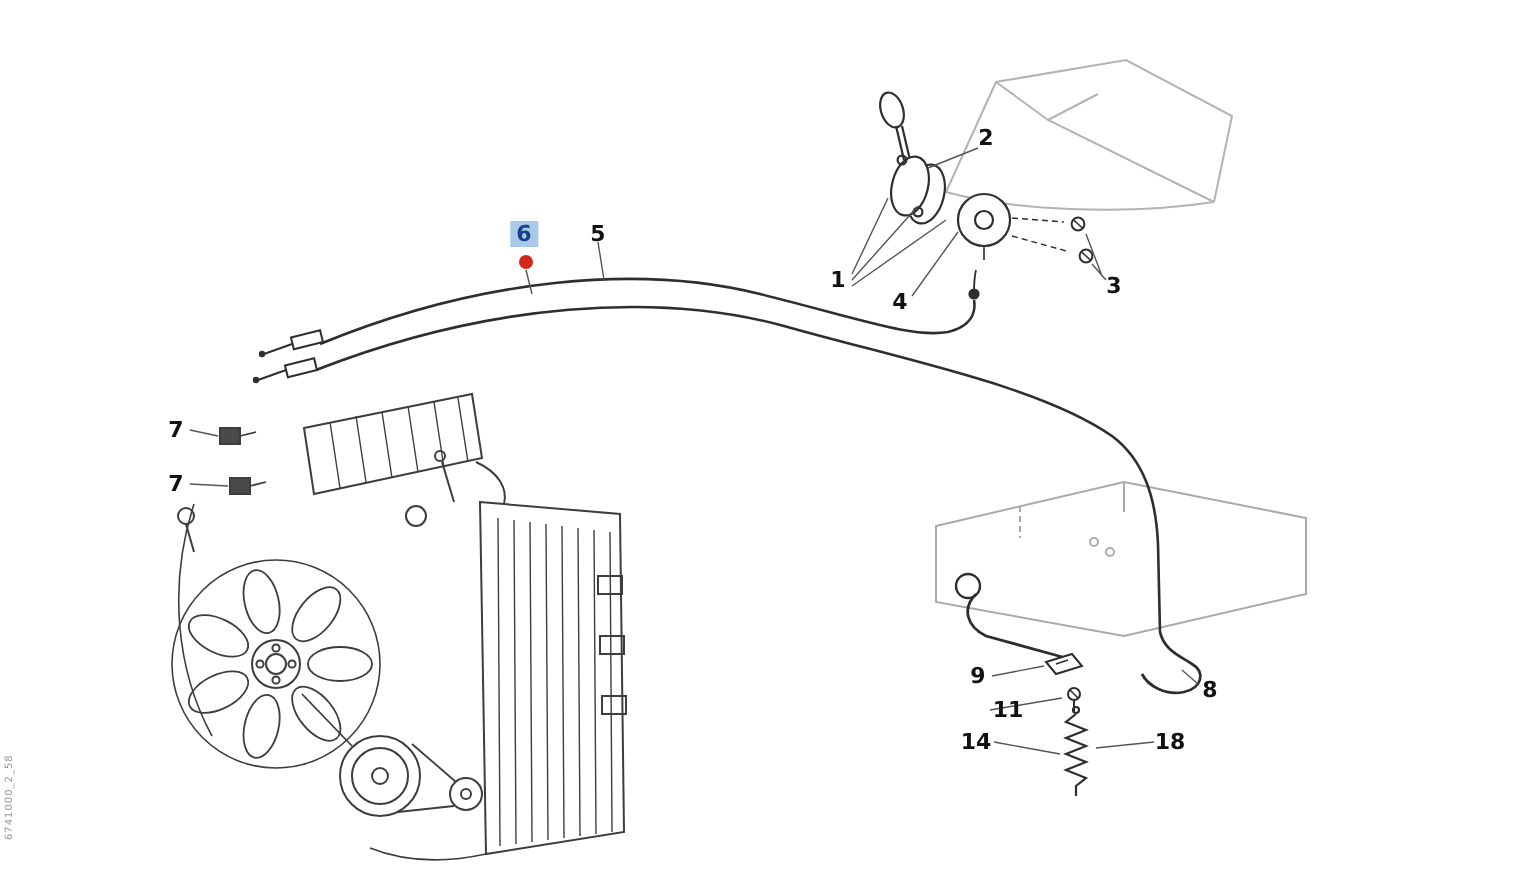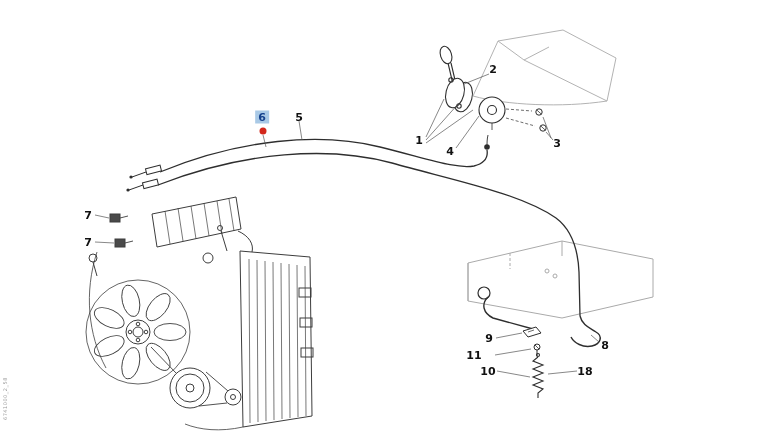--- a/index.html
+++ b/index.html
@@ -186,21 +186,21 @@
   <div class="callout" style="left:419px; top:140px">1</div>
   <div class="callout" style="left:493px; top:69px">2</div>
   <div class="callout" style="left:557px; top:143px">3</div>
   <div class="callout" style="left:450px; top:151px">4</div>
   <div class="callout" style="left:299px; top:117px">5</div>
   <div class="callout selected" style="left:262px; top:117px">6</div>
   <div class="callout" style="left:88px;  top:215px">7</div>
   <div class="callout" style="left:88px;  top:242px">7</div>
   <div class="callout" style="left:605px; top:345px">8</div>
   <div class="callout" style="left:489px; top:338px">9</div>
-  <div class="callout" style="left:488px; top:371px">10</div>
-  <div class="callout" style="left:474px; top:355px">11</div>
+  <div class="callout" style="left:488px; top:371px">14</div>
+  <div class="callout" style="left:504px; top:355px">11</div>
   <div class="callout" style="left:585px; top:371px">18</div>
 
   <div class="marker-dot" style="left:263px; top:131px"></div>
 
   <div class="side-code">6741000_2_58</div>
 
 </div>
 
 </body></html>

